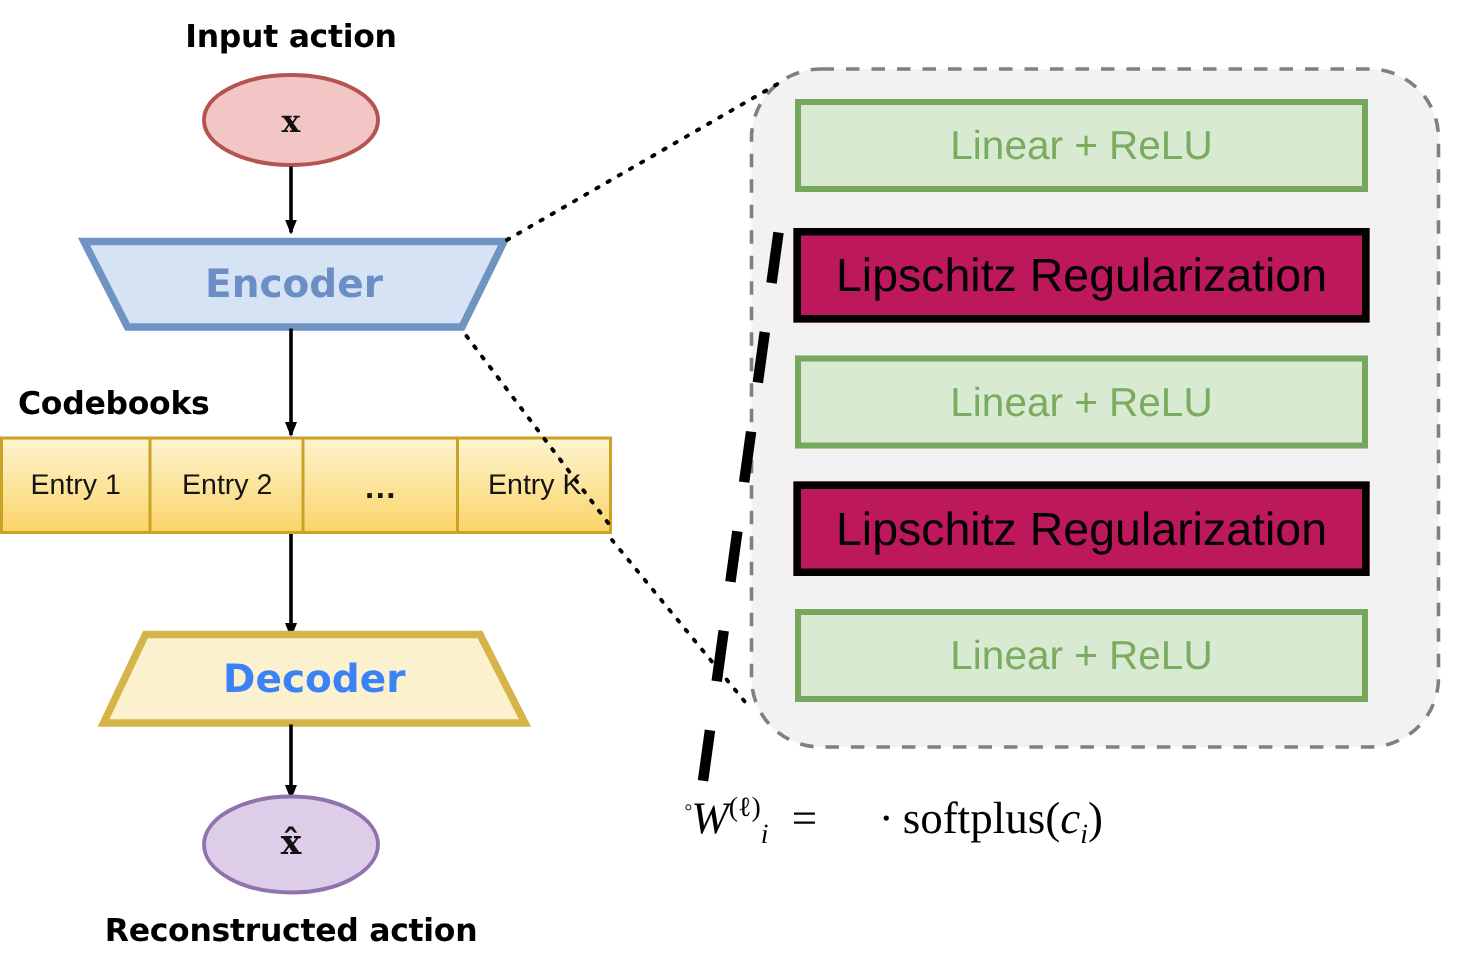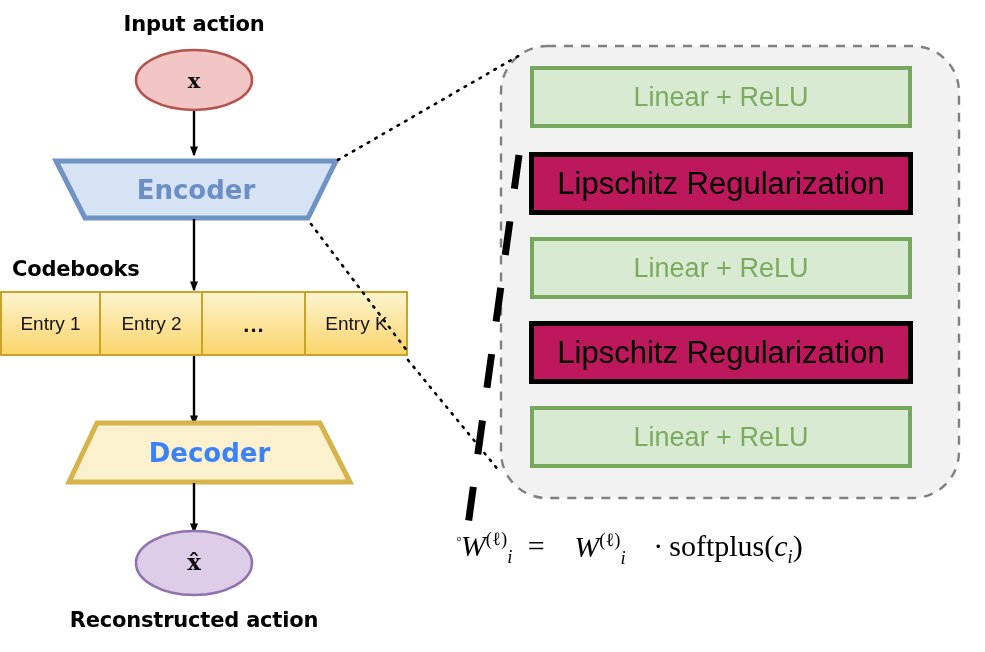--- a/index.html
+++ b/index.html
@@ -182,16 +182,15 @@
 <div class="abs layer-box green" style="left:530px; top:237px; width:382px; height:62px;">Linear + ReLU</div>
 
 <div class="abs layer-box white" style="left:529px; top:321px; width:384px; height:63px;">Lipschitz Regularization</div>
 
 <div class="abs layer-box green" style="left:530px; top:406px; width:382px; height:62px;">Linear + ReLU</div>
 
 <div class="abs formula" style="left:455px; top:528px; font-size:30px;">
   <span class="ring">◦</span><span class="mathi">W</span><sup class="sm">(ℓ)</sup><sub class="sm">i</sub>
   <span style="margin:0 8px;">=</span>
   <span class="frac">
-    <span class="num"><span class="mathi">W</span><sup class="sm">(ℓ)</sup><sub class="sm">i</sub></span>
   </span>
   <span style="margin:0 6px;">·</span><span>softplus</span>(<span class="mathi">c</span><sub class="sm">i</sub>)
 </div>
 
 </body></html>

